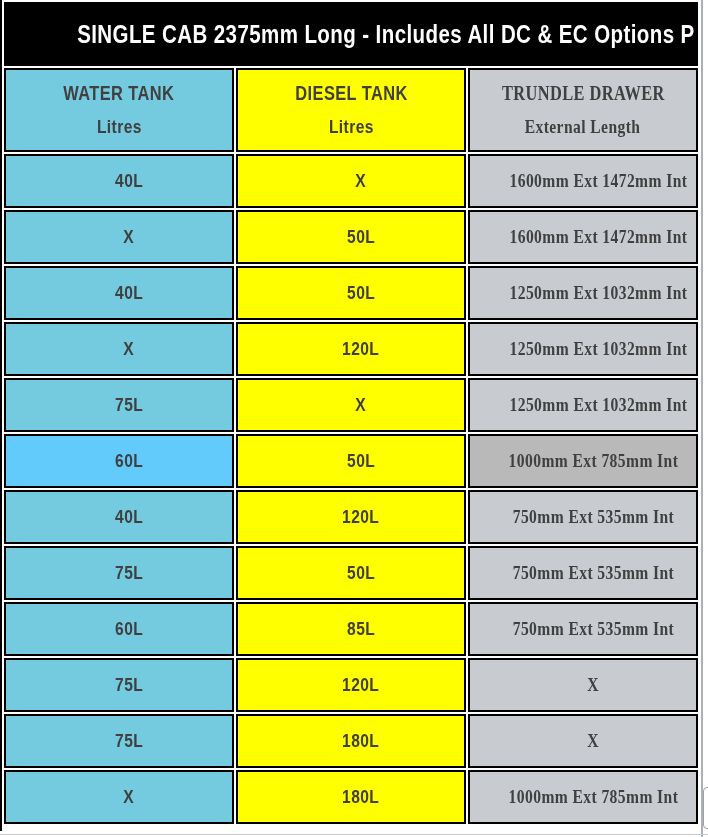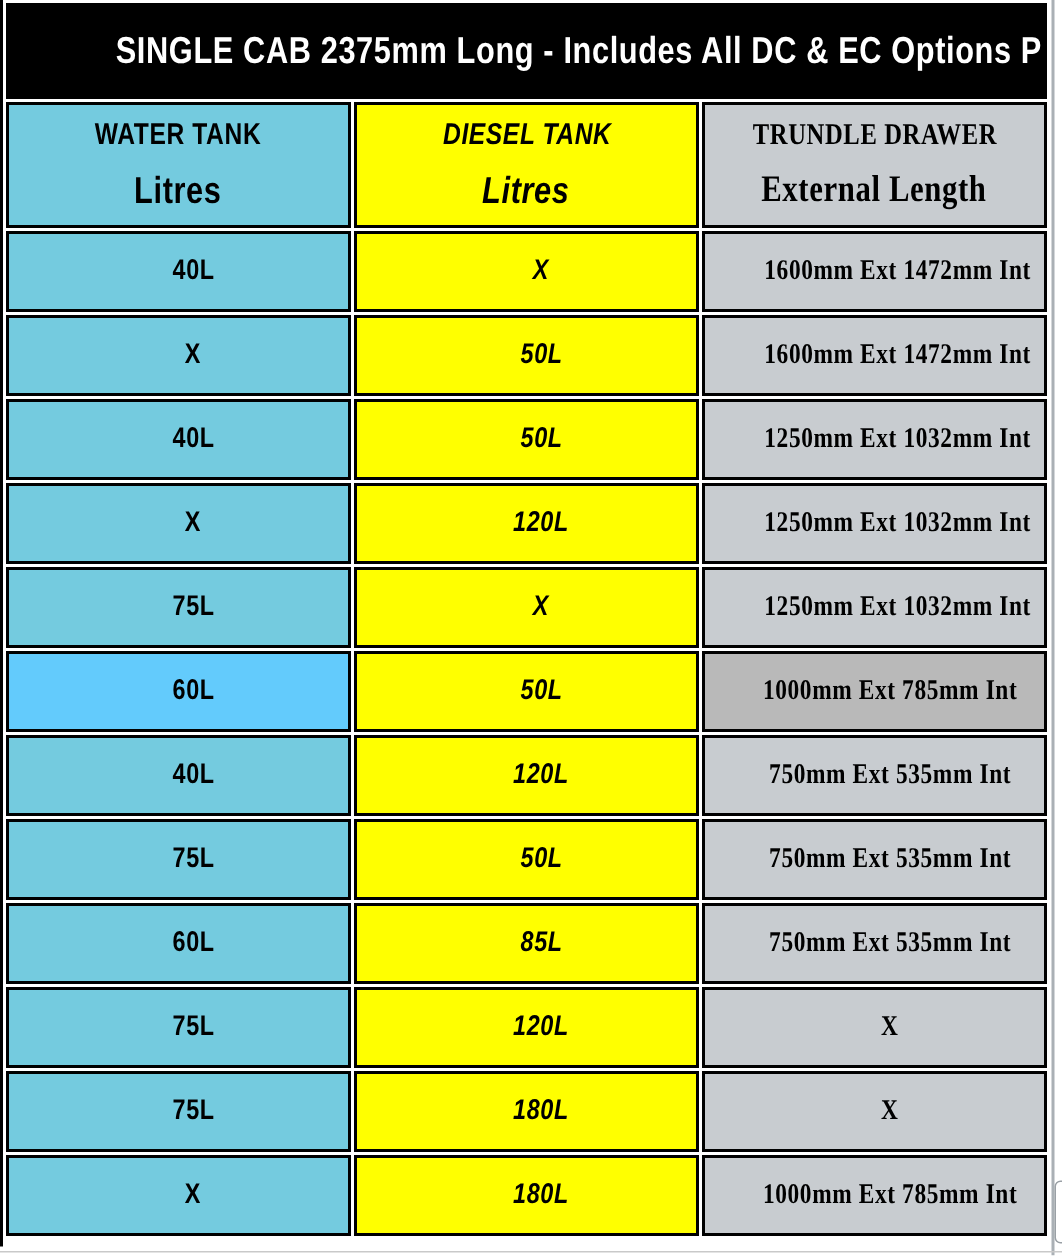--- a/index.html
+++ b/index.html
@@ -23,37 +23,37 @@
   }
 
   table.options{
     position:absolute;left:2px;top:0;
     width:698px;border-collapse:separate;border-spacing:2px;
     table-layout:fixed;background:transparent;
   }
   th,td{
     border:2px solid #000;
     text-align:center;vertical-align:middle;
-    color:#000000;font-weight:bold;padding:0;
+    color:#404040;font-weight:bold;padding:0;
     overflow:hidden;
   }
   .condensed{display:inline-block;transform:scaleX(0.82);transform-origin:center;white-space:nowrap;letter-spacing:0.5px;}
 
   th.title-cell{
     background:var(--title-bg,#000);color:var(--title-text,#fff);
     height:60px;font-size:25px;
   }
   th.col-head{height:80px;font-size:20px;}
   th.col-head .line1{margin-bottom:11px;}
-  th.col-head .line2{font-size:25px;}
+  th.col-head .line2{font-size:19px;}
 
   td.cell{height:50px;font-size:19px;padding-left:20px;}
 
   .water{background:var(--water,#74CBDF);}
-  .diesel{background:var(--diesel,#FFFF00);font-style:italic;}
+  .diesel{background:var(--diesel,#FFFF00);}
   .trundle{background:var(--trundle,#C8CCD0);font-size:18px;font-family:Liberation Serif, serif;}
   tr.hl .water{background:var(--water-hl,#63CBFC);}
   tr.hl .trundle{background:var(--trundle-hl,#B9B9B9);}
 </style>
 </head>
 <body>
 
 <div class="page">
 
   <table class="options">

